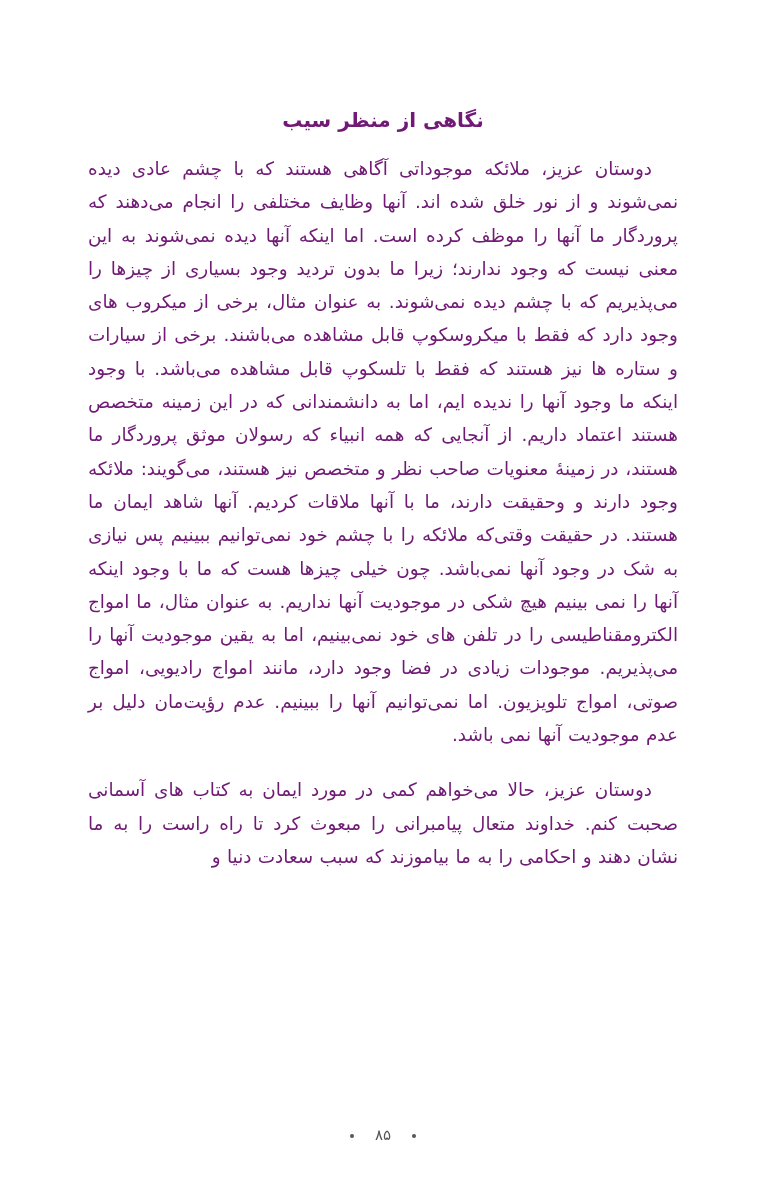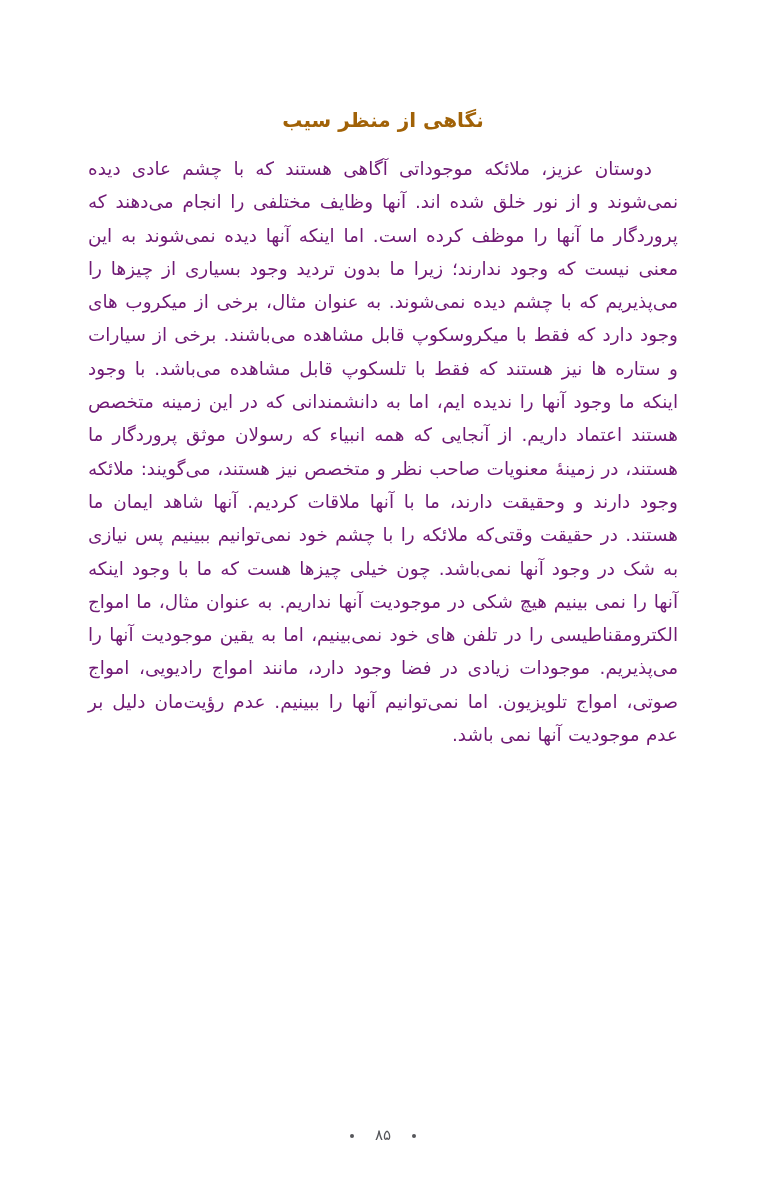--- a/index.html
+++ b/index.html
@@ -24,21 +24,21 @@
   .page-header {
     position: absolute;
     top: 68px;
     left: 0;
     right: 0;
     text-align: center;
   }
 
   .page-header .title {
     display: inline-block;
-    color: #a16207;
+    color: #701a75;
     font-size: 20px;
     font-weight: 700;
     letter-spacing: 0.5px;
     line-height: 1.3;
     direction: rtl;
     unicode-bidi: isolate;
     margin-top: 39px;
   }
 
   
@@ -109,20 +109,21 @@
 <body>
 
 <div class="page">
 
   <div class="page-header">
     <h1 class="title">نگاهی از منظر سیب</h1>
   </div>
 
   <div class="content">
     <p>دوستان عزیز، ملائکه موجوداتی آگاهی هستند که با چشم عادی دیده نمی‌شوند و از نور خلق شده اند. آنها وظایف مختلفی را انجام می‌دهند که پروردگار ما آنها را موظف کرده است. اما اینکه آنها دیده نمی‌شوند به این معنی نیست که وجود ندارند؛ زیرا ما بدون تردید وجود بسیاری از چیزها را می‌پذیریم که با چشم دیده نمی‌شوند. به عنوان مثال، برخی از میکروب های وجود دارد که فقط با میکروسکوپ قابل مشاهده می‌باشند. برخی از سیارات و ستاره ها نیز هستند که فقط با تلسکوپ قابل مشاهده می‌باشد. با وجود اینکه ما وجود آنها را ندیده ایم، اما به دانشمندانی که در این زمینه متخصص هستند اعتماد داریم. از آنجایی که همه انبیاء که رسولان موثق پروردگار ما هستند، در زمینهٔ معنویات صاحب نظر و متخصص نیز هستند، می‌گویند: ملائکه وجود دارند و وحقیقت دارند، ما با آنها ملاقات کردیم. آنها شاهد ایمان ما هستند. در حقیقت وقتی‌که ملائکه را با چشم خود نمی‌توانیم ببینیم پس نیازی به شک در وجود آنها نمی‌باشد. چون خیلی چیزها هست که ما با وجود اینکه آنها را نمی بینیم هیچ شکی در موجودیت آنها نداریم. به عنوان مثال، ما امواج الکترومقناطیسی را در تلفن های خود نمی‌بینیم، اما به یقین موجودیت آنها را می‌پذیریم. موجودات زیادی در فضا وجود دارد، مانند امواج رادیویی، امواج صوتی، امواج تلویزیون. اما نمی‌توانیم آنها را ببینیم. عدم رؤیت‌مان دلیل بر عدم موجودیت آنها نمی باشد.</p>
+    <p>دوستان عزیز، حالا می‌خواهم کمی در مورد ایمان به کتاب های آسمانی صحبت کنم. خداوند متعال پیامبرانی را مبعوث کرد تا راه راست را به ما نشان دهند و احکامی را به ما بیاموزند که سبب سعادت دنیا و</p>
   </div>
 
   <div class="page-footer">
     <div class="folio">
       <span class="dot"></span>
       <span class="num">۸۵</span>
       <span class="dot"></span>
     </div>
   </div>
 

